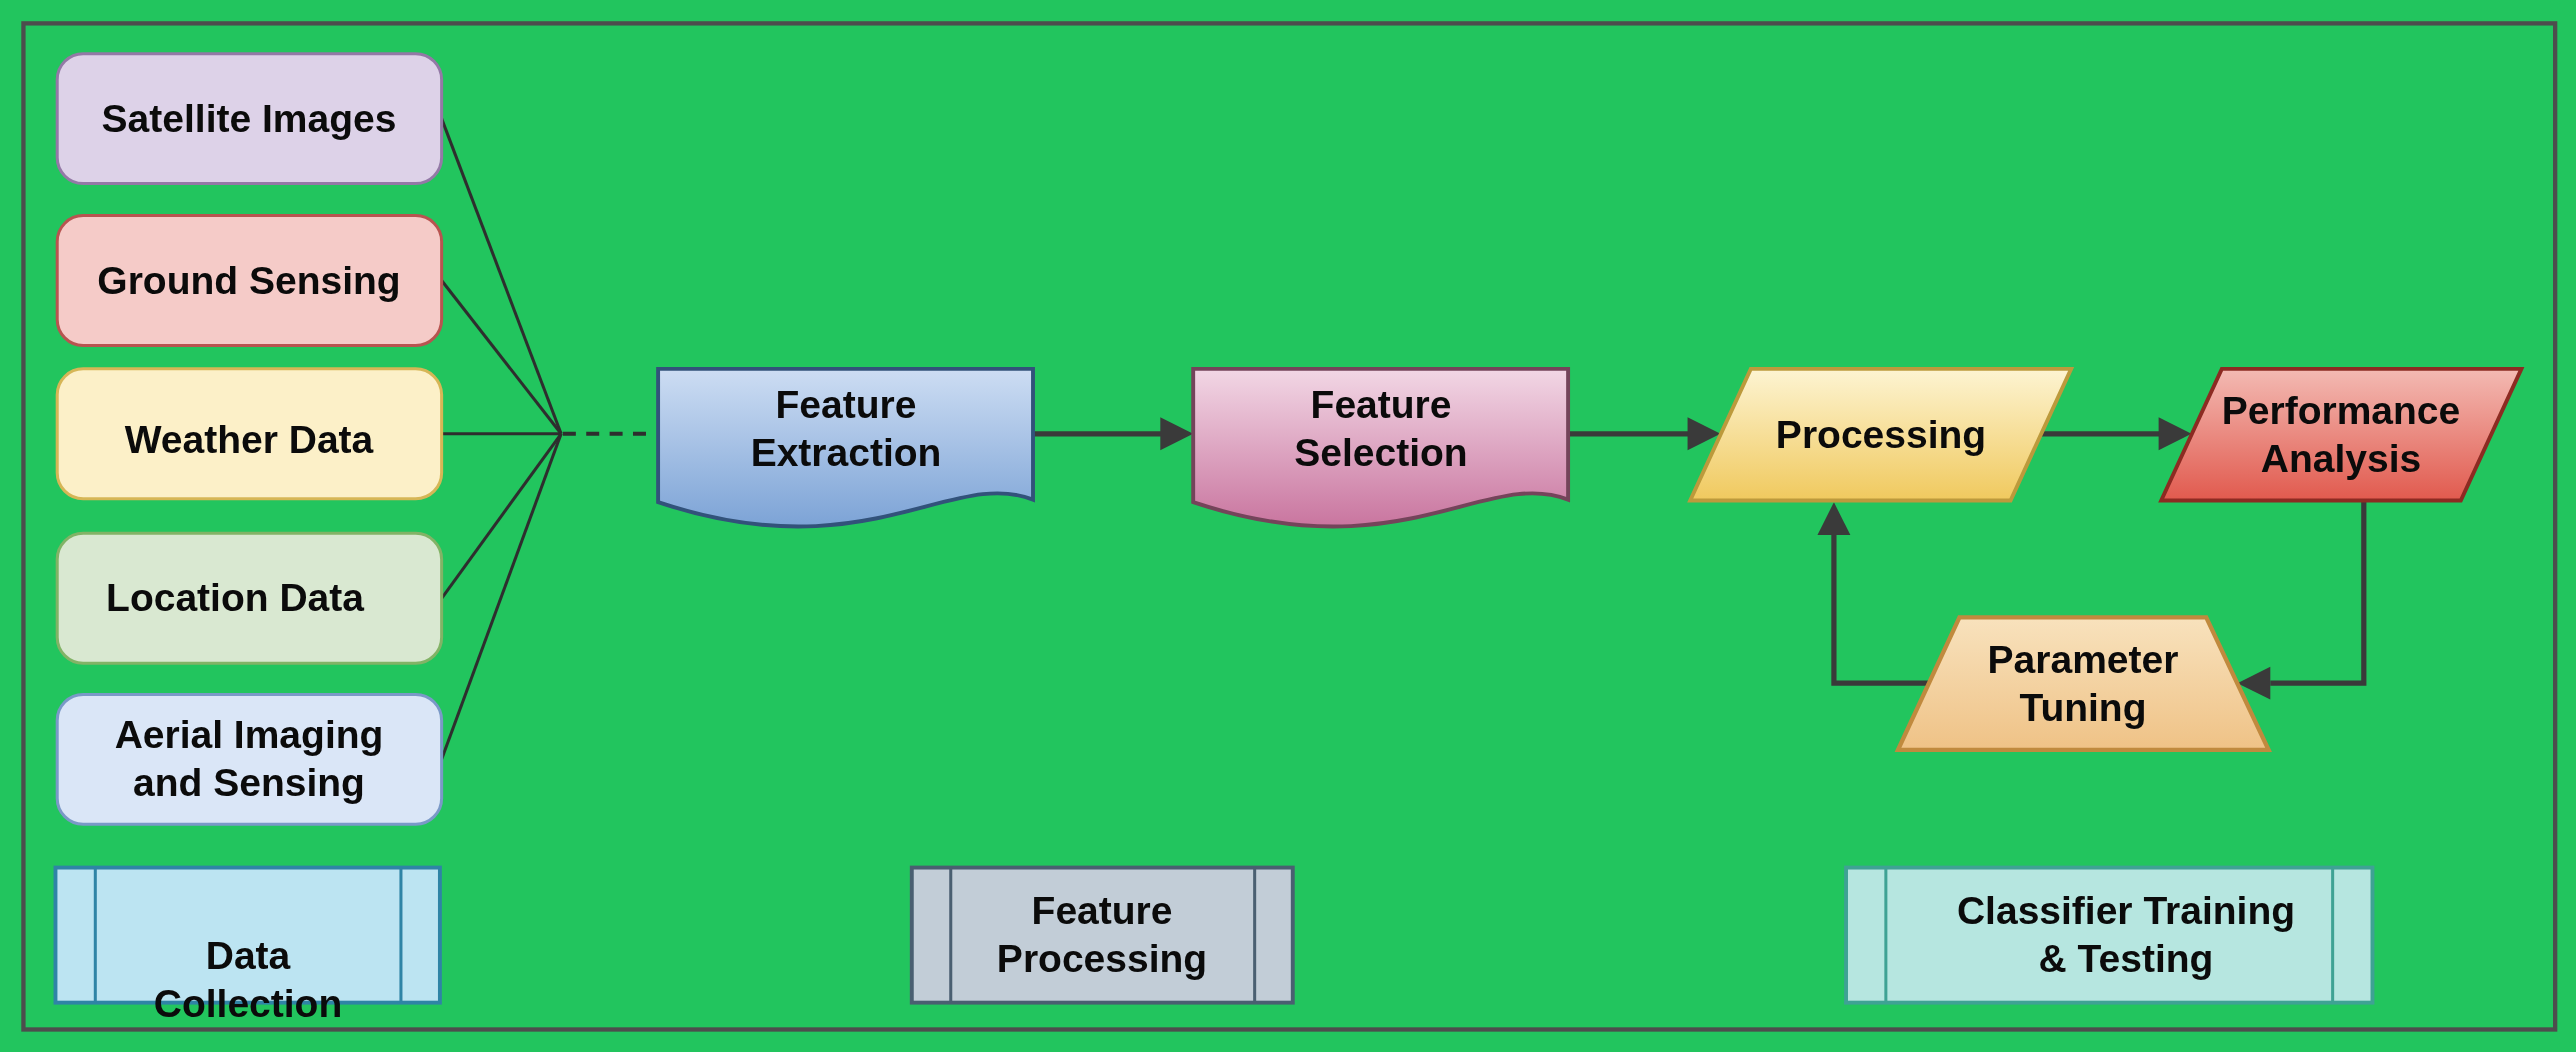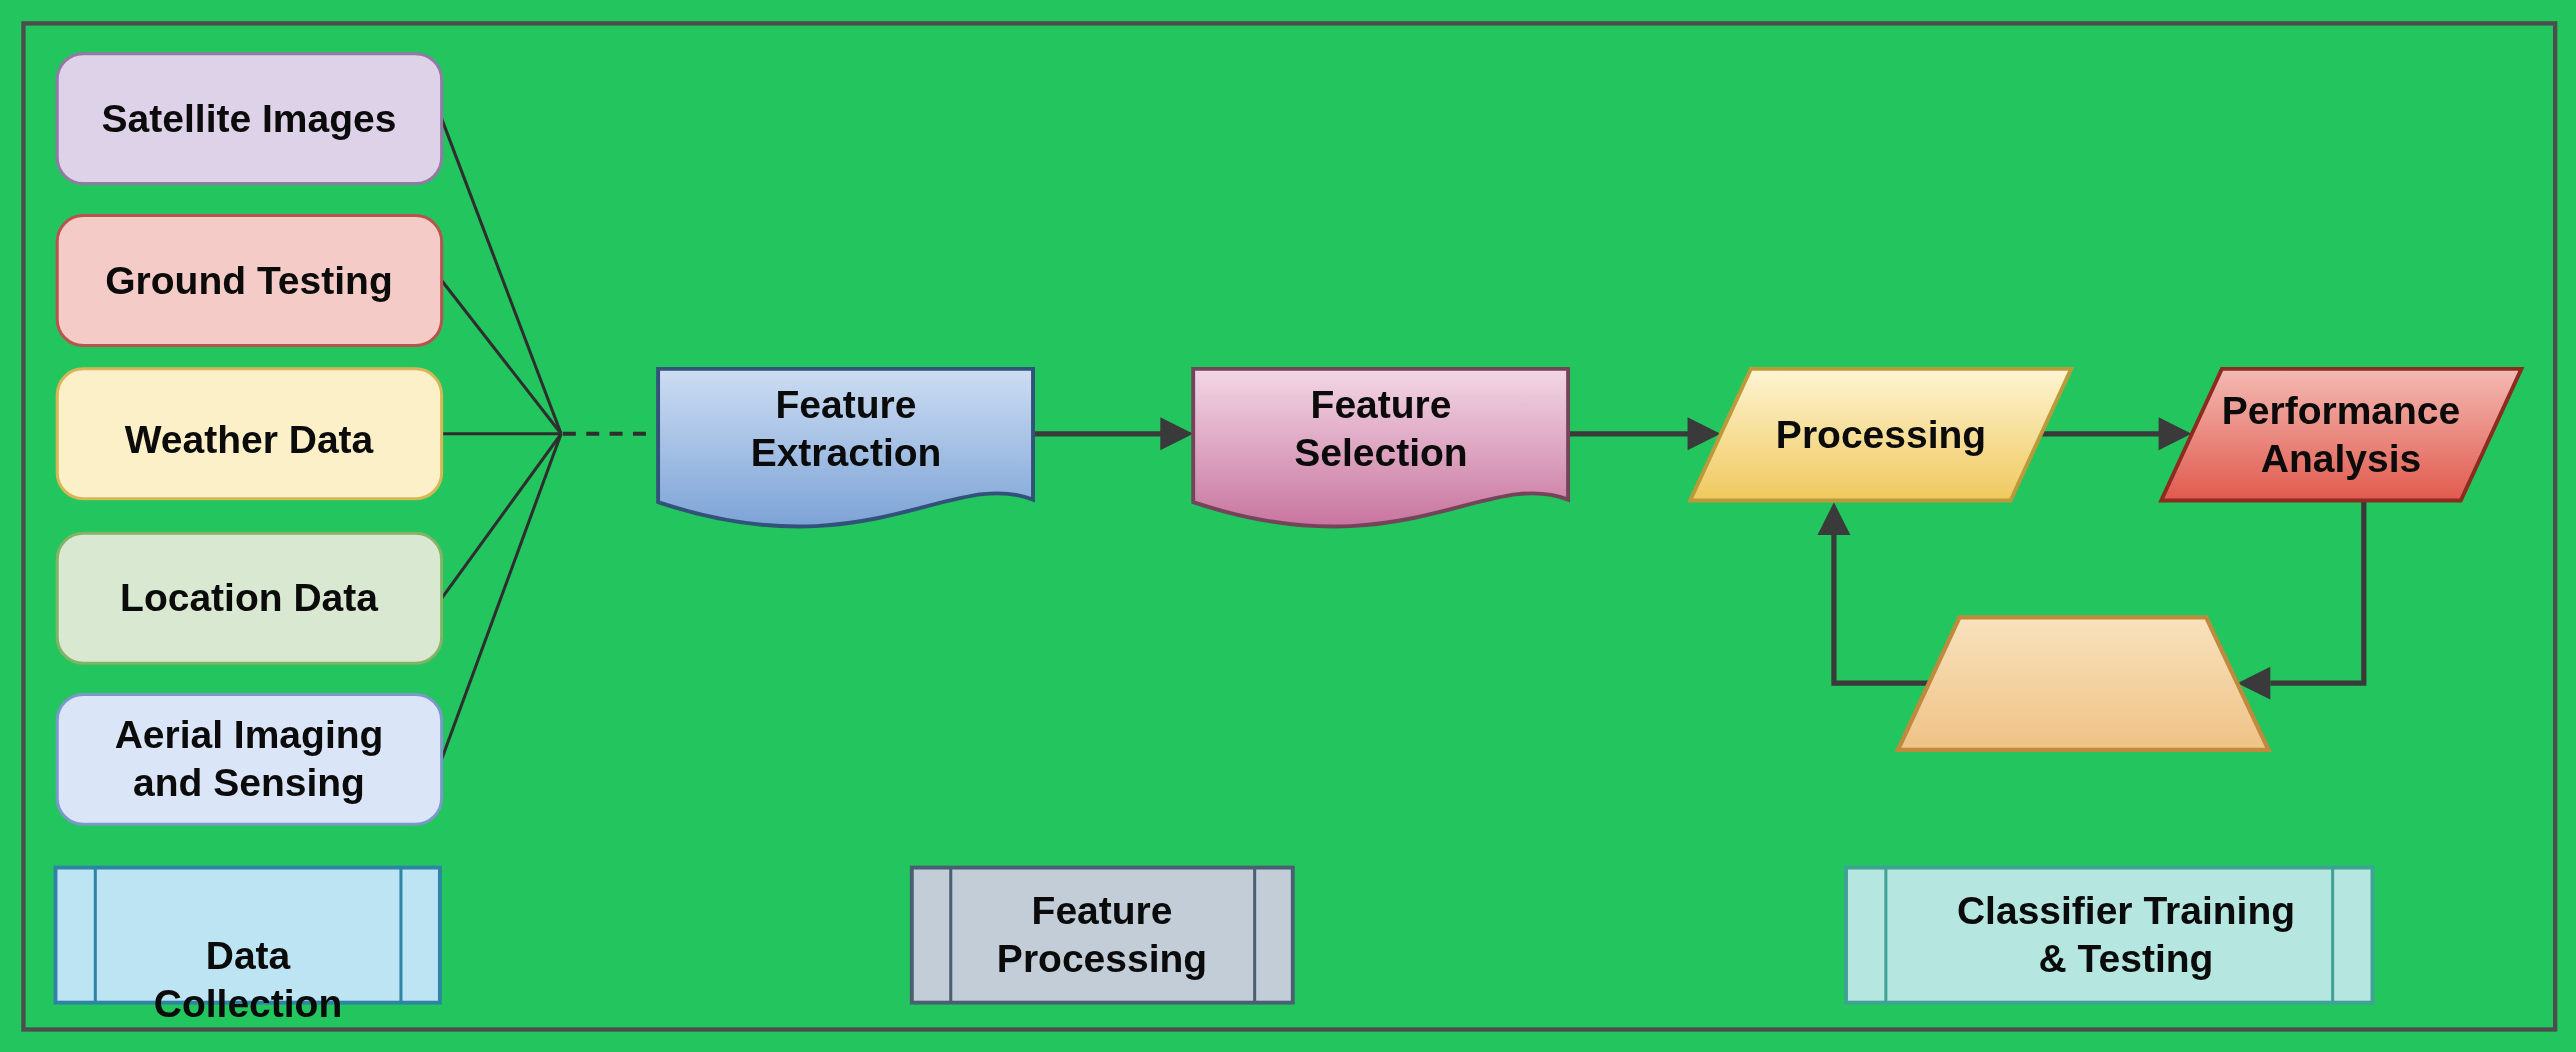--- a/index.html
+++ b/index.html
@@ -101,33 +101,35 @@
       <rect x="1053" y="1002" width="440" height="156" stroke-width="4.5" fill="#c2cdd7" stroke="#4a5f71"></rect>
       <path d="M 1098 1002 L 1098 1158 M 1449 1002 L 1449 1158" fill="none" stroke-width="3.5" stroke="#4a5f71"></path>
     </g>
     <g>
       <rect x="2132" y="1002" width="608" height="156" stroke-width="4.5" fill="#b6e6e0" stroke="#3fa294"></rect>
       <path d="M 2178 1002 L 2178 1158 M 2694 1002 L 2694 1158" fill="none" stroke-width="3.5" stroke="#3fa294"></path>
     </g>
   </svg>
 
   <div class="lbl" style="left:249px;top:119px;">Satellite Images</div>
-  <div class="lbl" style="left:249px;top:281px;">Ground Testing</div>
+  <div class="lbl" style="left:249px;top:281px;">Ground Sensing</div>
   <div class="lbl" style="left:249px;top:440px;">Weather Data</div>
-  <div class="lbl" style="left:249px;top:598px;">Location Data</div>
+  <div class="lbl" style="left:235px;top:598px;">Location Data</div>
   <div class="lbl" style="left:249px;top:759px;">Aerial Imaging
 and Sensing</div>
 
   <div class="lbl" style="left:846px;top:429px;">Feature
 Extraction</div>
   <div class="lbl" style="left:1381px;top:429px;">Feature
 Selection</div>
   <div class="lbl" style="left:1881px;top:435px;">Processing</div>
   <div class="lbl" style="left:2341px;top:435px;text-align:center;">Performance
 Analysis</div>
+  <div class="lbl" style="left:2083px;top:684px;">Parameter
+Tuning</div>
 
   <div class="lbl" style="left:248px;top:935px;margin-top:45px;">Data
 Collection</div>
   <div class="lbl" style="left:1102px;top:935px;">Feature
 Processing</div>
   <div class="lbl" style="left:2109px;top:935px;margin-left:17px;">Classifier Training
 &amp; Testing</div>
 
 </div>
 

